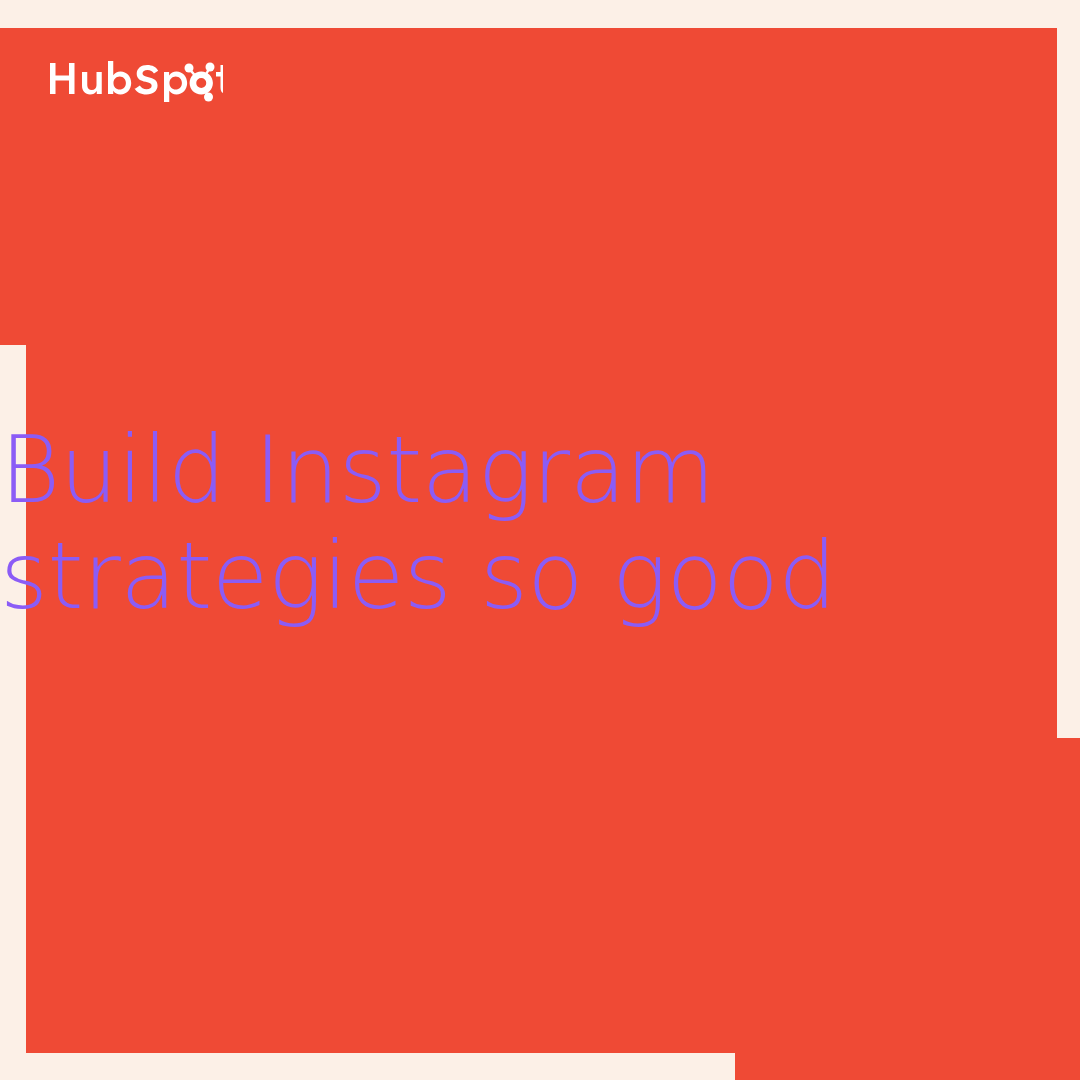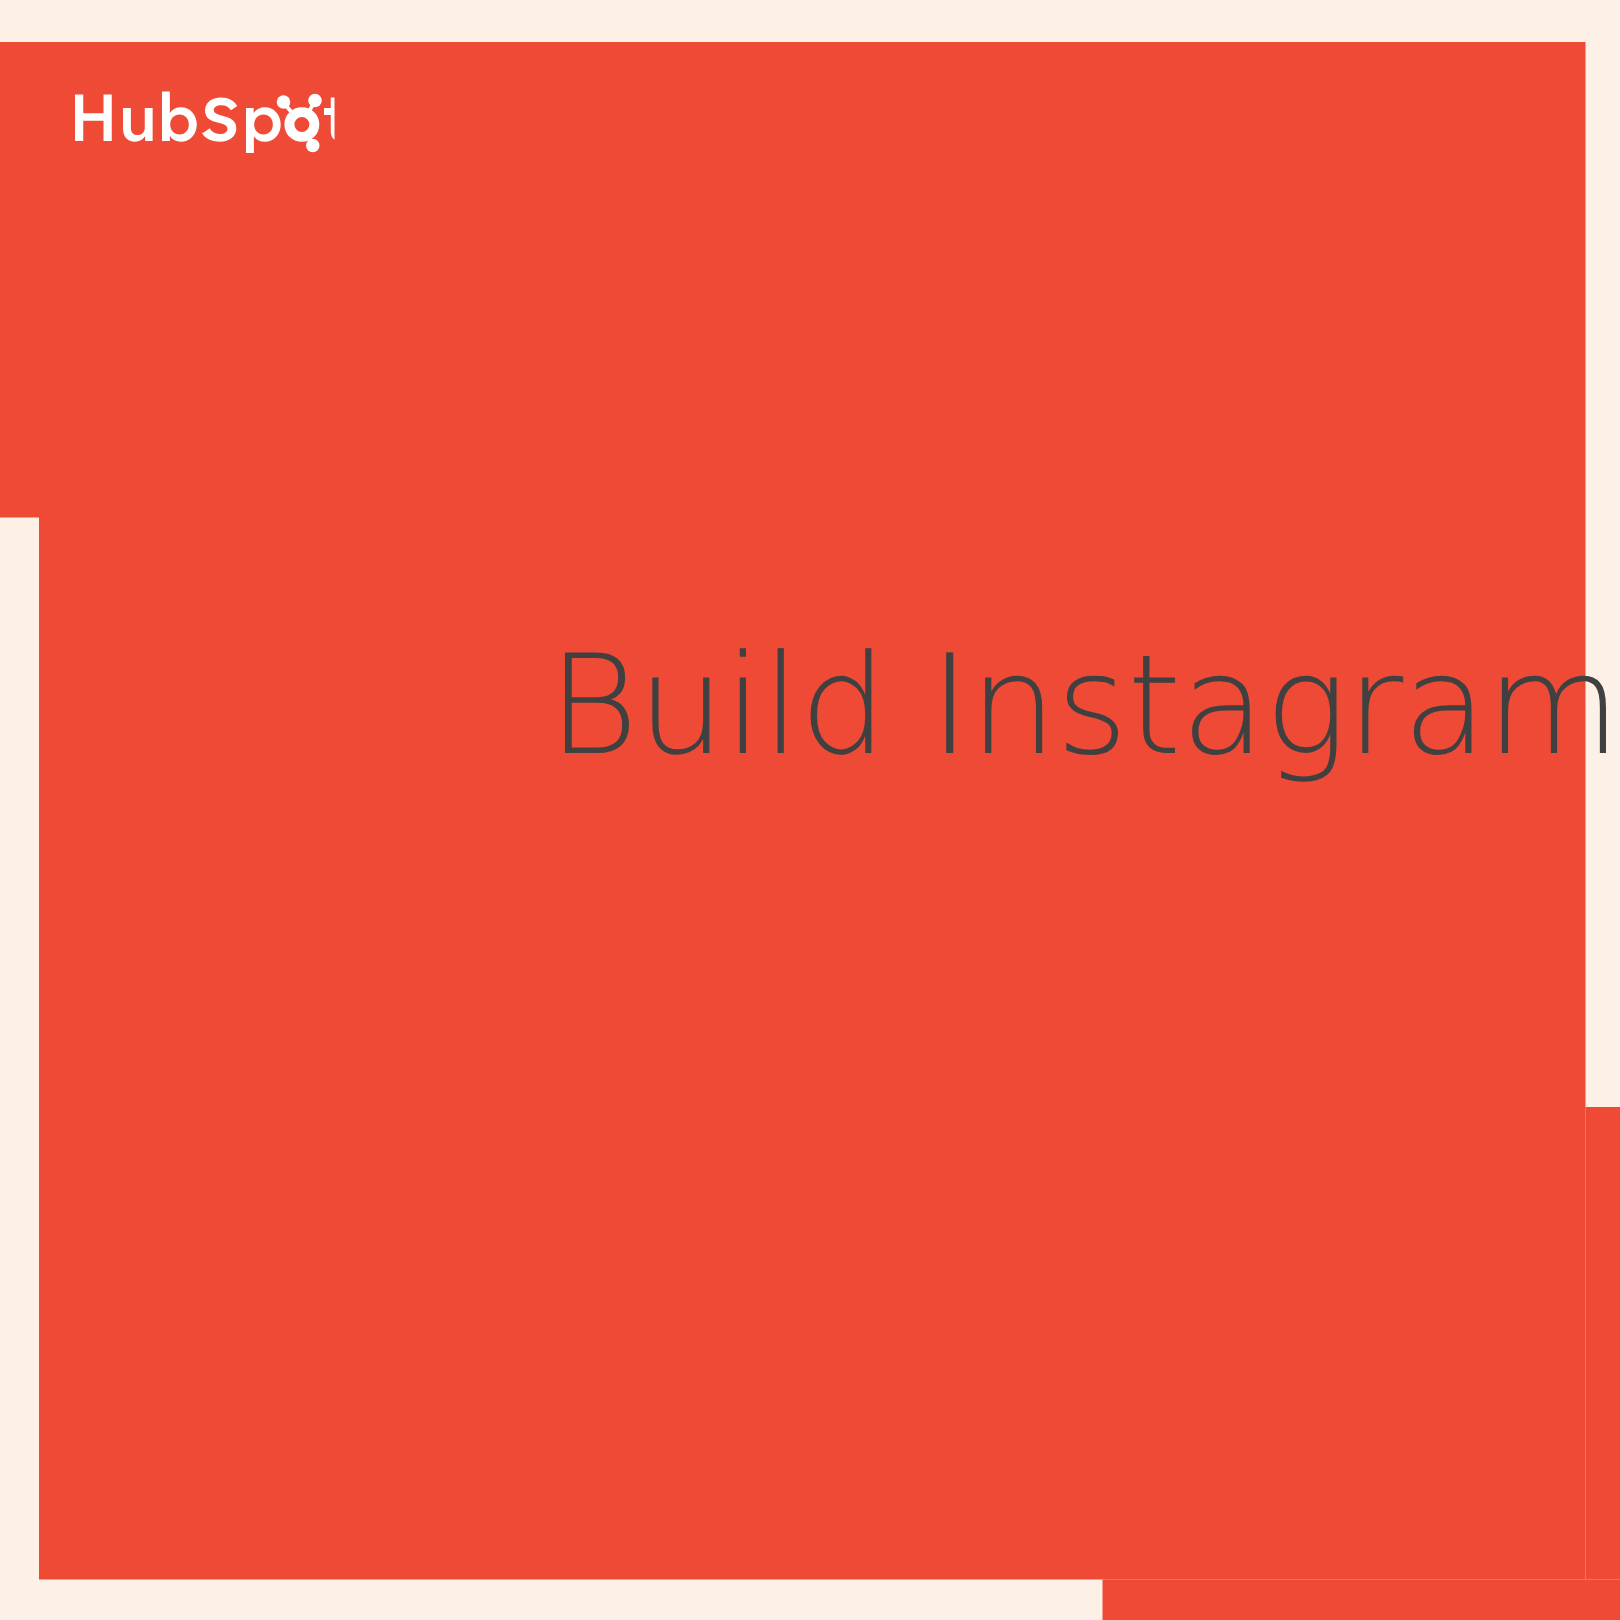--- a/index.html
+++ b/index.html
@@ -54,22 +54,22 @@
     align-items:center;
     height:52px;
   }
   .logo svg { display:block; }
 
   
   .headline {
     position:absolute;
     left:0; top:418px;
     width:1080px;
-    text-align:right;
-    color:#404040;
+    text-align:left;
+    color:#8b5cf6;
     font-family:"DejaVu Sans", sans-serif;
     font-weight:300;
     font-size:92px;
     line-height:106px;
     letter-spacing:-0.5px;
   }
   .headline .hl-line { display:block; white-space:pre; }
 </style>
 </head>
 <body>
@@ -125,15 +125,16 @@
           <circle cx="282" cy="36" r="9"></circle>
           <circle cx="324" cy="34" r="9"></circle>
           <circle cx="321" cy="94" r="9"></circle>
         </g>
       </g>
     </svg>
   </div>
 
   <div class="headline">
     <span class="hl-line">Build Instagram</span>
+    <span class="hl-line">strategies so good</span>
   </div>
 
 </div>
 
 </body></html>

